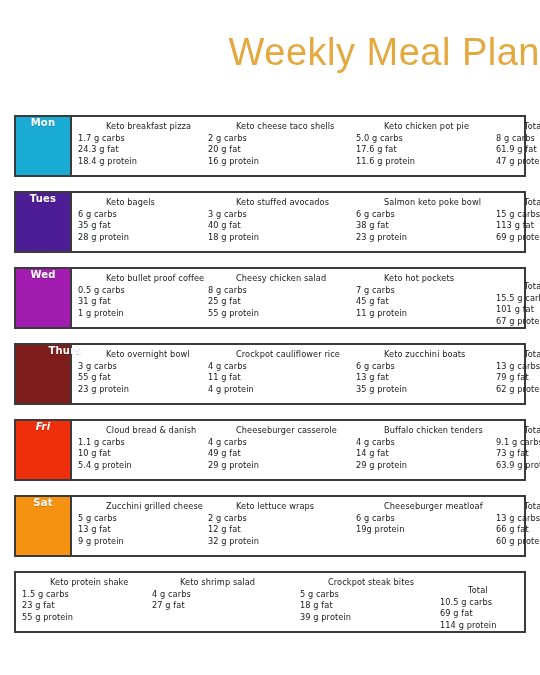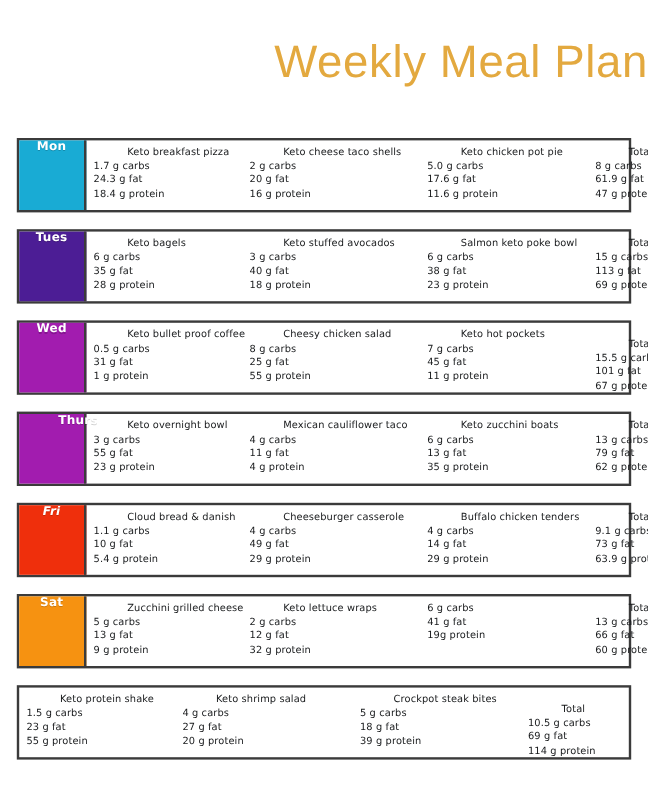--- a/index.html
+++ b/index.html
@@ -188,32 +188,32 @@
         </div>
         <div class="meal-col c4 lowered">
           <div class="meal-name">Total</div>
           <div class="meal-line">15.5 g carbs</div>
           <div class="meal-line">101 g fat</div>
           <div class="meal-line">67 g protein</div>
         </div>
       </div>
     </div>
     <div class="day-row" style="border-color: rgb(59, 59, 59);">
-      <div class="day-badge" style="background: #a21caf; border-right-color: rgb(59, 59, 59); padding-left: 44px;">
+      <div class="day-badge" style="background: #7f1d1d; border-right-color: rgb(59, 59, 59); padding-left: 44px;">
         <span class="day-badge-label">Thurs</span>
       </div>
       <div class="meals">
         <div class="meal-col c1">
           <div class="meal-name">Keto overnight bowl</div>
           <div class="meal-line">3 g carbs</div>
           <div class="meal-line">55 g fat</div>
           <div class="meal-line">23 g protein</div>
         </div>
         <div class="meal-col c2">
-          <div class="meal-name">Mexican cauliflower taco</div>
+          <div class="meal-name">Crockpot cauliflower rice</div>
           <div class="meal-line">4 g carbs</div>
           <div class="meal-line">11 g fat</div>
           <div class="meal-line">4 g protein</div>
         </div>
         <div class="meal-col c3">
           <div class="meal-name">Keto zucchini boats</div>
           <div class="meal-line">6 g carbs</div>
           <div class="meal-line">13 g fat</div>
           <div class="meal-line">35 g protein</div>
         </div>
@@ -267,22 +267,22 @@
           <div class="meal-line">13 g fat</div>
           <div class="meal-line">9 g protein</div>
         </div>
         <div class="meal-col c2">
           <div class="meal-name">Keto lettuce wraps</div>
           <div class="meal-line">2 g carbs</div>
           <div class="meal-line">12 g fat</div>
           <div class="meal-line">32 g protein</div>
         </div>
         <div class="meal-col c3">
+          <div class="meal-name">Cheeseburger meatloaf</div>
           <div class="meal-line">6 g carbs</div>
-          <div class="meal-line">41 g fat</div>
           <div class="meal-line">19g protein</div>
         </div>
         <div class="meal-col c4">
           <div class="meal-name">Total</div>
           <div class="meal-line">13 g carbs</div>
           <div class="meal-line">66 g fat</div>
           <div class="meal-line">60 g protein</div>
         </div>
       </div>
     </div>
@@ -291,21 +291,20 @@
         <div class="meal-col c1">
           <div class="meal-name">Keto protein shake</div>
           <div class="meal-line">1.5 g carbs</div>
           <div class="meal-line">23 g fat</div>
           <div class="meal-line">55 g protein</div>
         </div>
         <div class="meal-col c2">
           <div class="meal-name">Keto shrimp salad</div>
           <div class="meal-line">4 g carbs</div>
           <div class="meal-line">27 g fat</div>
-          <div class="meal-line">20 g protein</div>
         </div>
         <div class="meal-col c3">
           <div class="meal-name">Crockpot steak bites</div>
           <div class="meal-line">5 g carbs</div>
           <div class="meal-line">18 g fat</div>
           <div class="meal-line">39 g protein</div>
         </div>
         <div class="meal-col c4 lowered">
           <div class="meal-name">Total</div>
           <div class="meal-line">10.5 g carbs</div>

